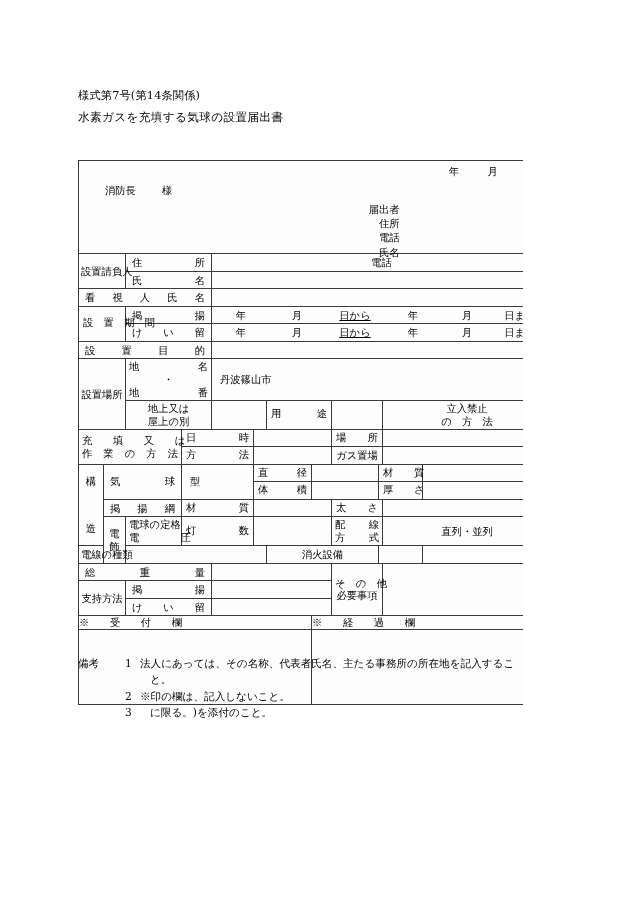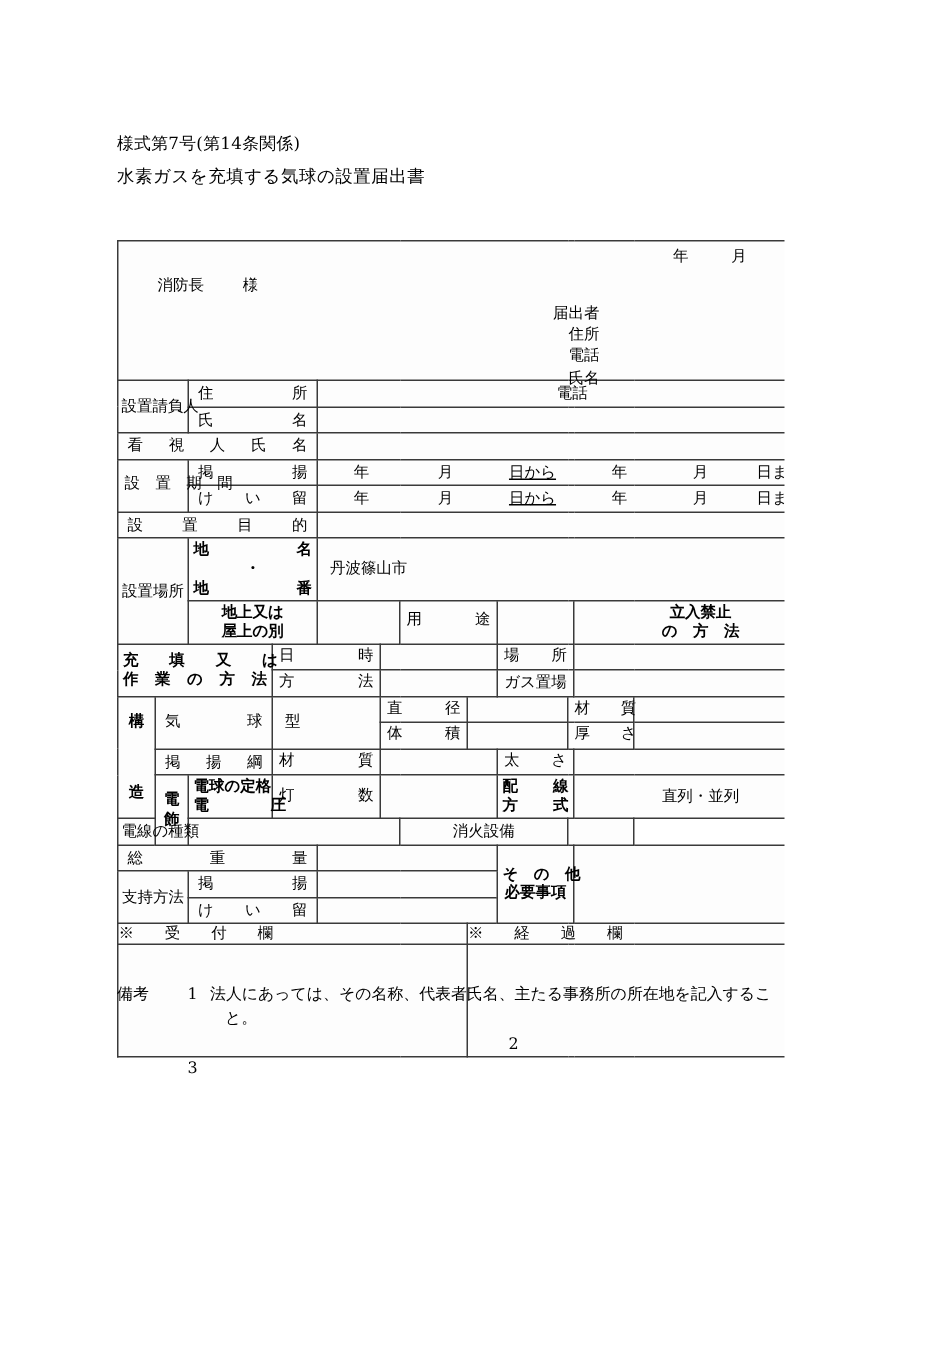--- a/index.html
+++ b/index.html
@@ -82,21 +82,20 @@
     display: block;
     text-align: center;
     padding: 2px 2px;
     white-space: nowrap;
   }
   .vstack {
     display: block;
     text-align: center;
     padding: 1px 3px;
     line-height: 1.25;
-    font-weight: bold;
   }
   .vstack span { display: block; white-space: nowrap; }
   .vstack .j {
     text-align: justify;
     text-align-last: justify;
   }
   .lead {
     display: block;
     padding: 2px 4px 2px 8px;
     white-space: nowrap;
@@ -530,22 +529,26 @@
       <div class="note-label">備考</div>
       <div class="note-num">1</div>
       <div class="note-text">
         <p>法人にあっては、その名称、代表者氏名、主たる事務所の所在地を記入するこ</p>
         <p class="cont">と。</p>
       </div>
     </div>
     <div class="note-row">
       <div class="note-label"></div>
       <div class="note-num">2</div>
+      <div class="note-text">
+        <p>※印の欄は、記入しないこと。</p>
+      </div>
     </div>
     <div class="note-row">
       <div class="note-label"></div>
       <div class="note-num">3</div>
       <div class="note-text">
+        <p class="cont">に限る。)を添付のこと。</p>
       </div>
     </div>
   </div>
 
 </div>
 
 </body></html>

